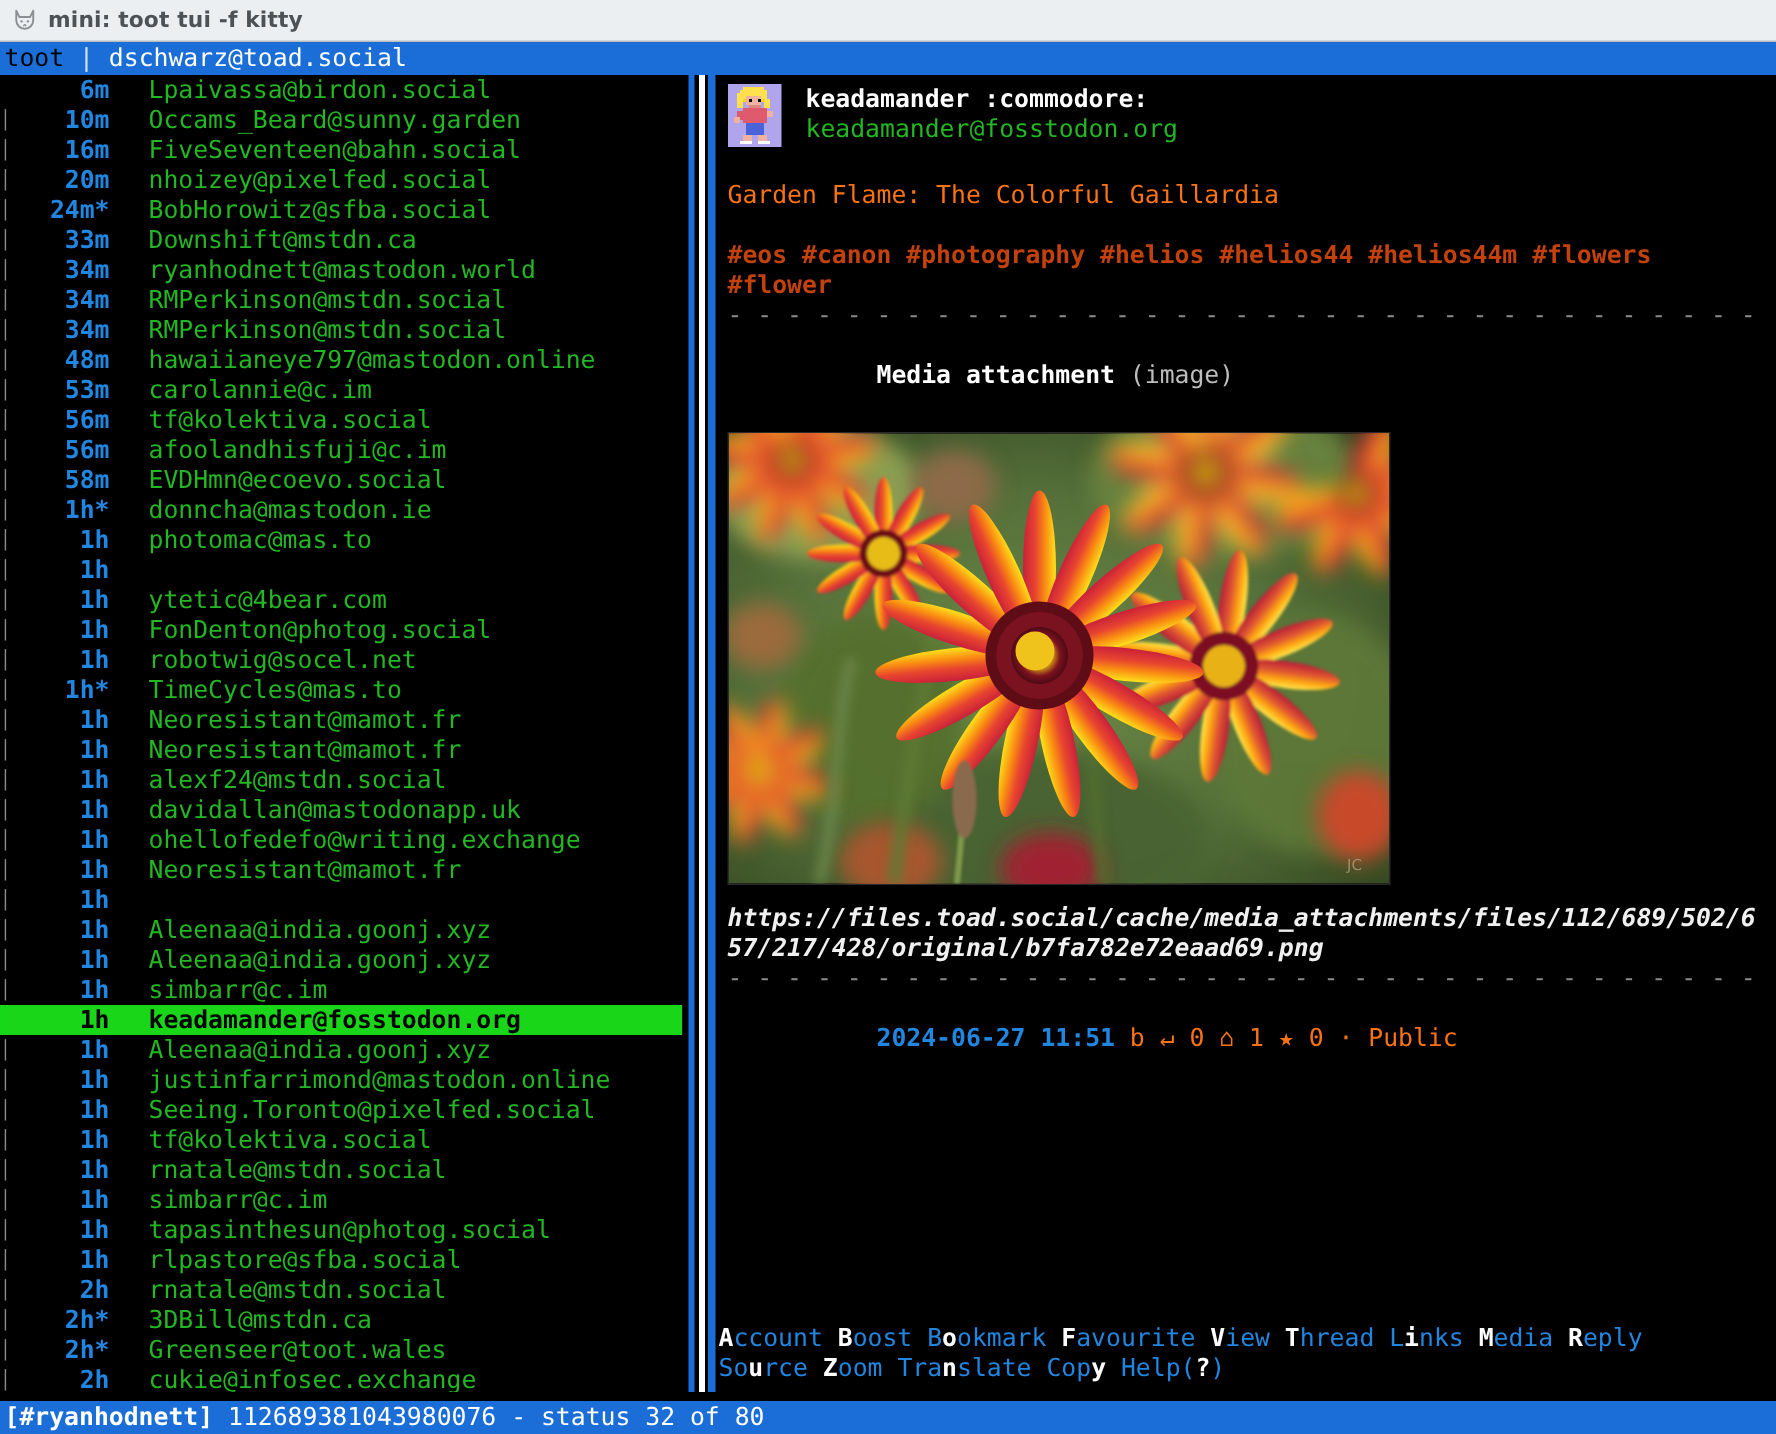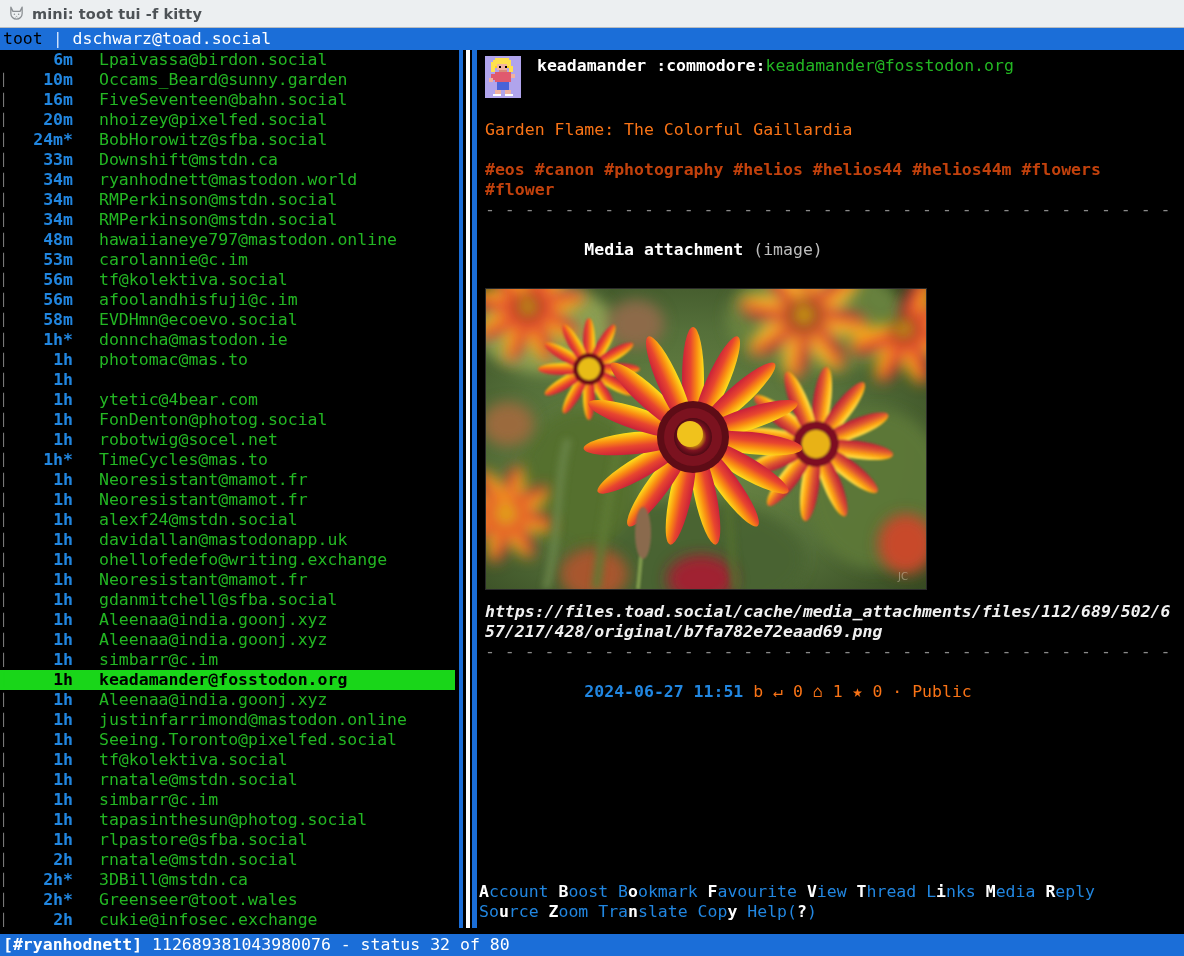--- a/index.html
+++ b/index.html
@@ -70,21 +70,21 @@
 
   
   .status-pane{
     position:absolute;left:479px;top:0;width:705px;height:878px;
     overflow:hidden;
   }
   .sp-inner{position:relative;padding:4px 6px 0 6px;}
 
   .author-block{display:flex;gap:16px;align-items:flex-start;margin-top:2px;}
   .avatar{width:36px;height:42px;flex:0 0 36px;display:block;}
-  .author-names{display:flex;flex-direction:row;gap:0;}
+  .author-names{display:flex;flex-direction:column;gap:0;}
   .display-name{
     color:#ffffff;font-weight:700;font-size:16.5px;line-height:20px;white-space:pre;
   }
   .acct-handle{
     color:#23b723;font-size:16.5px;line-height:20px;white-space:pre;
   }
 
   .body-text{
     color:#f97316;font-size:16.5px;line-height:20px;
     margin-top:22px;white-space:pre-wrap;
@@ -179,21 +179,21 @@
         <div class="row"><span class="mark">│</span><span class="age">1h</span><span class="acct">ytetic@4bear.com</span></div>
         <div class="row"><span class="mark">│</span><span class="age">1h</span><span class="acct">FonDenton@photog.social</span></div>
         <div class="row"><span class="mark">│</span><span class="age">1h</span><span class="acct">robotwig@socel.net</span></div>
         <div class="row"><span class="mark">│</span><span class="age">1h*</span><span class="acct">TimeCycles@mas.to</span></div>
         <div class="row"><span class="mark">│</span><span class="age">1h</span><span class="acct">Neoresistant@mamot.fr</span></div>
         <div class="row"><span class="mark">│</span><span class="age">1h</span><span class="acct">Neoresistant@mamot.fr</span></div>
         <div class="row"><span class="mark">│</span><span class="age">1h</span><span class="acct">alexf24@mstdn.social</span></div>
         <div class="row"><span class="mark">│</span><span class="age">1h</span><span class="acct">davidallan@mastodonapp.uk</span></div>
         <div class="row"><span class="mark">│</span><span class="age">1h</span><span class="acct">ohellofedefo@writing.exchange</span></div>
         <div class="row"><span class="mark">│</span><span class="age">1h</span><span class="acct">Neoresistant@mamot.fr</span></div>
-        <div class="row"><span class="mark">│</span><span class="age">1h</span><span class="acct">gdanmitchell@sfba.social</span></div>
+        <div class="row"><span class="mark">│</span><span class="age">1h</span></div>
         <div class="row"><span class="mark">│</span><span class="age">1h</span><span class="acct">Aleenaa@india.goonj.xyz</span></div>
         <div class="row"><span class="mark">│</span><span class="age">1h</span><span class="acct">Aleenaa@india.goonj.xyz</span></div>
         <div class="row"><span class="mark">│</span><span class="age">1h</span><span class="acct">simbarr@c.im</span></div>
         <div class="row sel"><span class="mark">│</span><span class="age">1h</span><span class="acct">keadamander@fosstodon.org</span></div>
         <div class="row"><span class="mark">│</span><span class="age">1h</span><span class="acct">Aleenaa@india.goonj.xyz</span></div>
         <div class="row"><span class="mark">│</span><span class="age">1h</span><span class="acct">justinfarrimond@mastodon.online</span></div>
         <div class="row"><span class="mark">│</span><span class="age">1h</span><span class="acct">Seeing.Toronto@pixelfed.social</span></div>
         <div class="row"><span class="mark">│</span><span class="age">1h</span><span class="acct">tf@kolektiva.social</span></div>
         <div class="row"><span class="mark">│</span><span class="age">1h</span><span class="acct">rnatale@mstdn.social</span></div>
         <div class="row"><span class="mark">│</span><span class="age">1h</span><span class="acct">simbarr@c.im</span></div>

